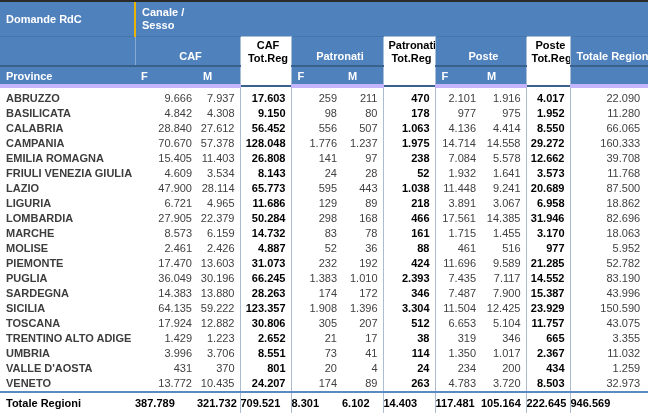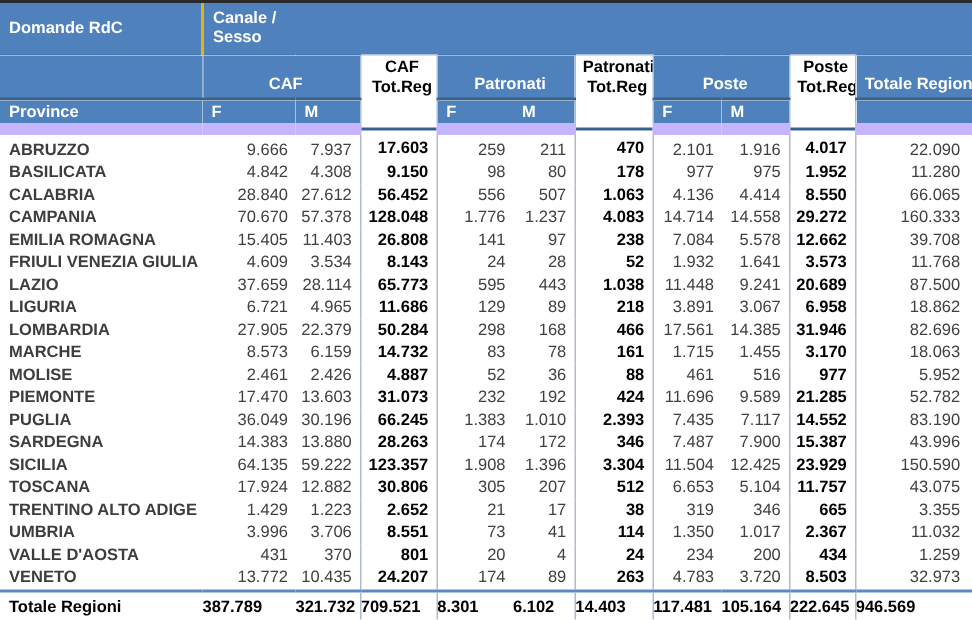--- a/index.html
+++ b/index.html
@@ -23,21 +23,21 @@
   tr.h1 th.axis { vertical-align:top; padding-top:4px; white-space:pre-line; line-height:13px; }
   tr.h2 th { height:30px; border-top:1px solid #4577ad;text-align:center; }
   tr.h2 th.blank { border-right:1px solid #87aad2; }
   tr.h2 th.group { vertical-align:bottom; padding-bottom:3px; }
   tr.h2 th.grand { vertical-align:bottom; padding-bottom:3px; }
   tr.h2 th.totbox {
     background:#ffffff; color:#000000; vertical-align:top;
     white-space:pre-line; line-height:13px; padding:2px 0 0 5px;
     border:1px solid #a9bfd7; border-bottom:2px solid #38618c;
   }
-  tr.h3 th { height:20px; border-top:2px solid #38618c; border-bottom:8px solid #c4b5fd; }
+  tr.h3 th { height:20px; border-top:2px solid #38618c; border-bottom:4px solid #c4b5fd; }
   tr.h3 th.prov { padding-left:6px; }
   tr.h3 th.sex { padding-left:6px; }
 
   
   tbody td {
     height:15px; line-height:15px; font-size:11px; color:#404040;
     text-align:right; padding:0 5px 0 0; background:#ffffff;
   }
   tbody tr:first-child td { padding-top:3px; }
   tbody td.region { text-align:left; padding:0 0 0 6px; color:#3d3d3d;font-weight:bold; }
@@ -145,21 +145,21 @@
         <td class="num tot">8.550</td>
         <td class="num grand">66.065</td>
       </tr>
       <tr>
         <td class="region">CAMPANIA</td>
         <td class="num">70.670</td>
         <td class="num">57.378</td>
         <td class="num tot">128.048</td>
         <td class="num">1.776</td>
         <td class="num">1.237</td>
-        <td class="num tot">4.083</td>
+        <td class="num tot">1.975</td>
         <td class="num">14.714</td>
         <td class="num">14.558</td>
         <td class="num tot">29.272</td>
         <td class="num grand">160.333</td>
       </tr>
       <tr>
         <td class="region">EMILIA ROMAGNA</td>
         <td class="num">15.405</td>
         <td class="num">11.403</td>
         <td class="num tot">26.808</td>
@@ -179,21 +179,21 @@
         <td class="num">24</td>
         <td class="num">28</td>
         <td class="num tot">52</td>
         <td class="num">1.932</td>
         <td class="num">1.641</td>
         <td class="num tot">3.573</td>
         <td class="num grand">11.768</td>
       </tr>
       <tr>
         <td class="region">LAZIO</td>
-        <td class="num">37.659</td>
+        <td class="num">47.900</td>
         <td class="num">28.114</td>
         <td class="num tot">65.773</td>
         <td class="num">595</td>
         <td class="num">443</td>
         <td class="num tot">1.038</td>
         <td class="num">11.448</td>
         <td class="num">9.241</td>
         <td class="num tot">20.689</td>
         <td class="num grand">87.500</td>
       </tr>

